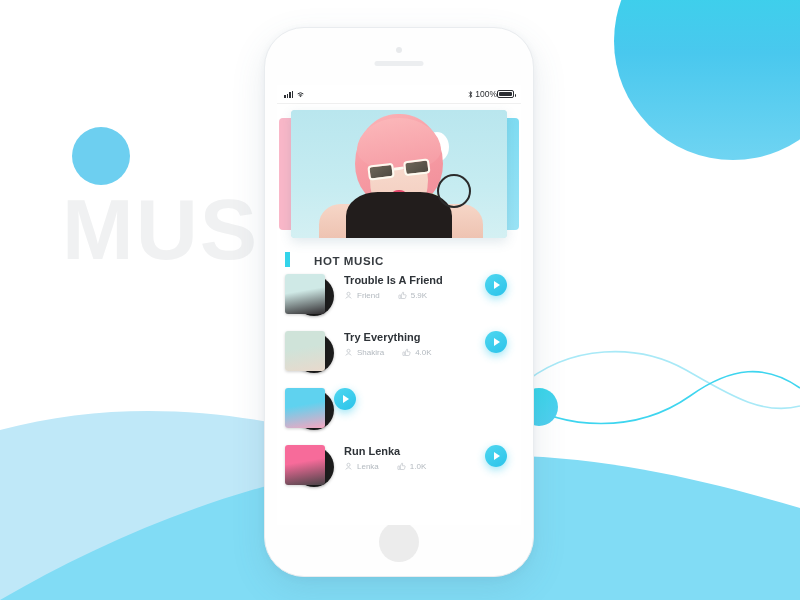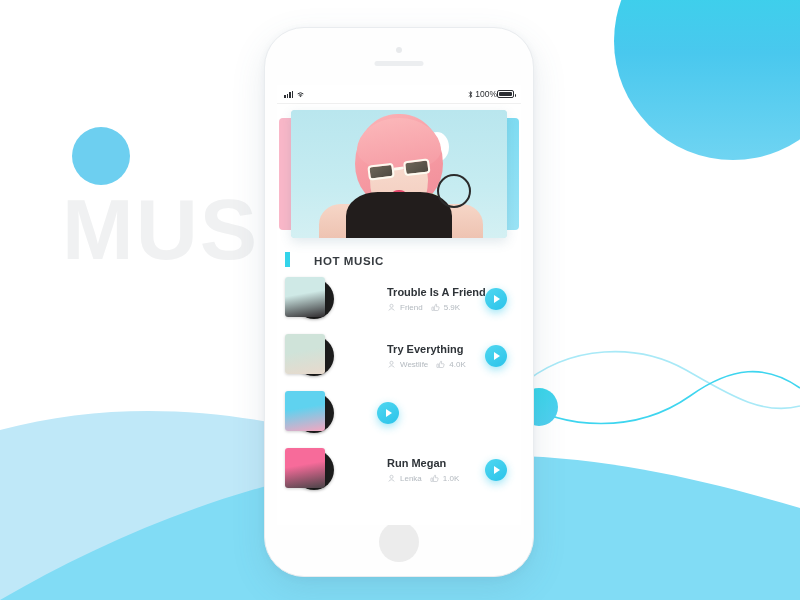--- a/index.html
+++ b/index.html
@@ -218,24 +218,23 @@
     margin: 14px 0 7px 8px;
   }
   .accent-bar { width: 5px; height: 15px; background: #33d4ea; }
   .section-title {
     font-size: 11.5px; font-weight: bold; letter-spacing: 0.6px; color: #363b40;
   }
 
   
   .song-list { padding: 0 8px; }
   .song-row {
-    display: flex; align-items: center;
+    display: flex; align-items: flex-start;
     height: 49px; margin-bottom: 8px;
     position: relative;
-    gap: 43px;
   }
   .thumb-wrap { position: relative; width: 49px; height: 43px; flex: 0 0 auto; }
   .vinyl {
     position: absolute; right: 0; top: 1.5px;
     width: 40px; height: 40px; border-radius: 50%;
     background: radial-gradient(circle at 50% 50%, #555 0 4px, #1c1c1c 5px 100%);
     box-shadow: 0 1px 3px rgba(0,0,0,0.25);
   }
   .vinyl::after {
     content: ""; position: absolute; left: 50%; top: 50%;
@@ -382,21 +381,21 @@
       <div class="vinyl"></div>
       <div class="art-thumb" style="background: linear-gradient(170deg, rgb(207, 227, 217) 0%, rgb(207, 227, 217) 42%, rgb(232, 217, 204) 100%);"></div>
     </div>
     <div class="song-meta">
       <div class="song-title">Try Everything</div>
       <div class="song-sub">
         <svg class="mini-icon" viewBox="0 0 12 12">
           <circle cx="6" cy="3.8" r="2.1" fill="none" stroke="#bfc4ca" stroke-width="1"></circle>
           <path d="M2.4 10 A3.9 3.9 0 0 1 9.6 10" fill="none" stroke="#bfc4ca" stroke-width="1"></path>
         </svg>
-        <span>Westlife</span>
+        <span>Shakira</span>
         <span class="gap"></span>
         <svg class="mini-icon" viewBox="0 0 12 12">
           <path d="M4.4 10 L4.4 5.4 L6.4 1.6 A1 1 0 0 1 7.6 2.6 L7 5 L10 5 A1 1 0 0 1 10.8 6.2 L10 9.2 A1.1 1.1 0 0 1 9 10 Z" fill="none" stroke="#bfc4ca" stroke-width="0.95"></path>
           <rect x="1.2" y="5.4" width="2.5" height="4.6" rx="0.5" fill="none" stroke="#bfc4ca" stroke-width="0.95"></rect>
         </svg>
         <span>4.0K</span>
       </div>
     </div>
     <div class="play-btn">
       <span class="tri"></span>
@@ -412,21 +411,21 @@
       <span class="tri"></span>
     </div>
   </div>
 
   <div class="song-row">
     <div class="thumb-wrap">
       <div class="vinyl"></div>
       <div class="art-thumb" style="background: linear-gradient(170deg, rgb(247, 107, 154) 0%, rgb(247, 107, 154) 42%, rgb(74, 68, 72) 100%);"></div>
     </div>
     <div class="song-meta">
-      <div class="song-title">Run Megan</div>
+      <div class="song-title">Run Lenka</div>
       <div class="song-sub">
         <svg class="mini-icon" viewBox="0 0 12 12">
           <circle cx="6" cy="3.8" r="2.1" fill="none" stroke="#bfc4ca" stroke-width="1"></circle>
           <path d="M2.4 10 A3.9 3.9 0 0 1 9.6 10" fill="none" stroke="#bfc4ca" stroke-width="1"></path>
         </svg>
         <span>Lenka</span>
         <span class="gap"></span>
         <svg class="mini-icon" viewBox="0 0 12 12">
           <path d="M4.4 10 L4.4 5.4 L6.4 1.6 A1 1 0 0 1 7.6 2.6 L7 5 L10 5 A1 1 0 0 1 10.8 6.2 L10 9.2 A1.1 1.1 0 0 1 9 10 Z" fill="none" stroke="#bfc4ca" stroke-width="0.95"></path>
           <rect x="1.2" y="5.4" width="2.5" height="4.6" rx="0.5" fill="none" stroke="#bfc4ca" stroke-width="0.95"></rect>

